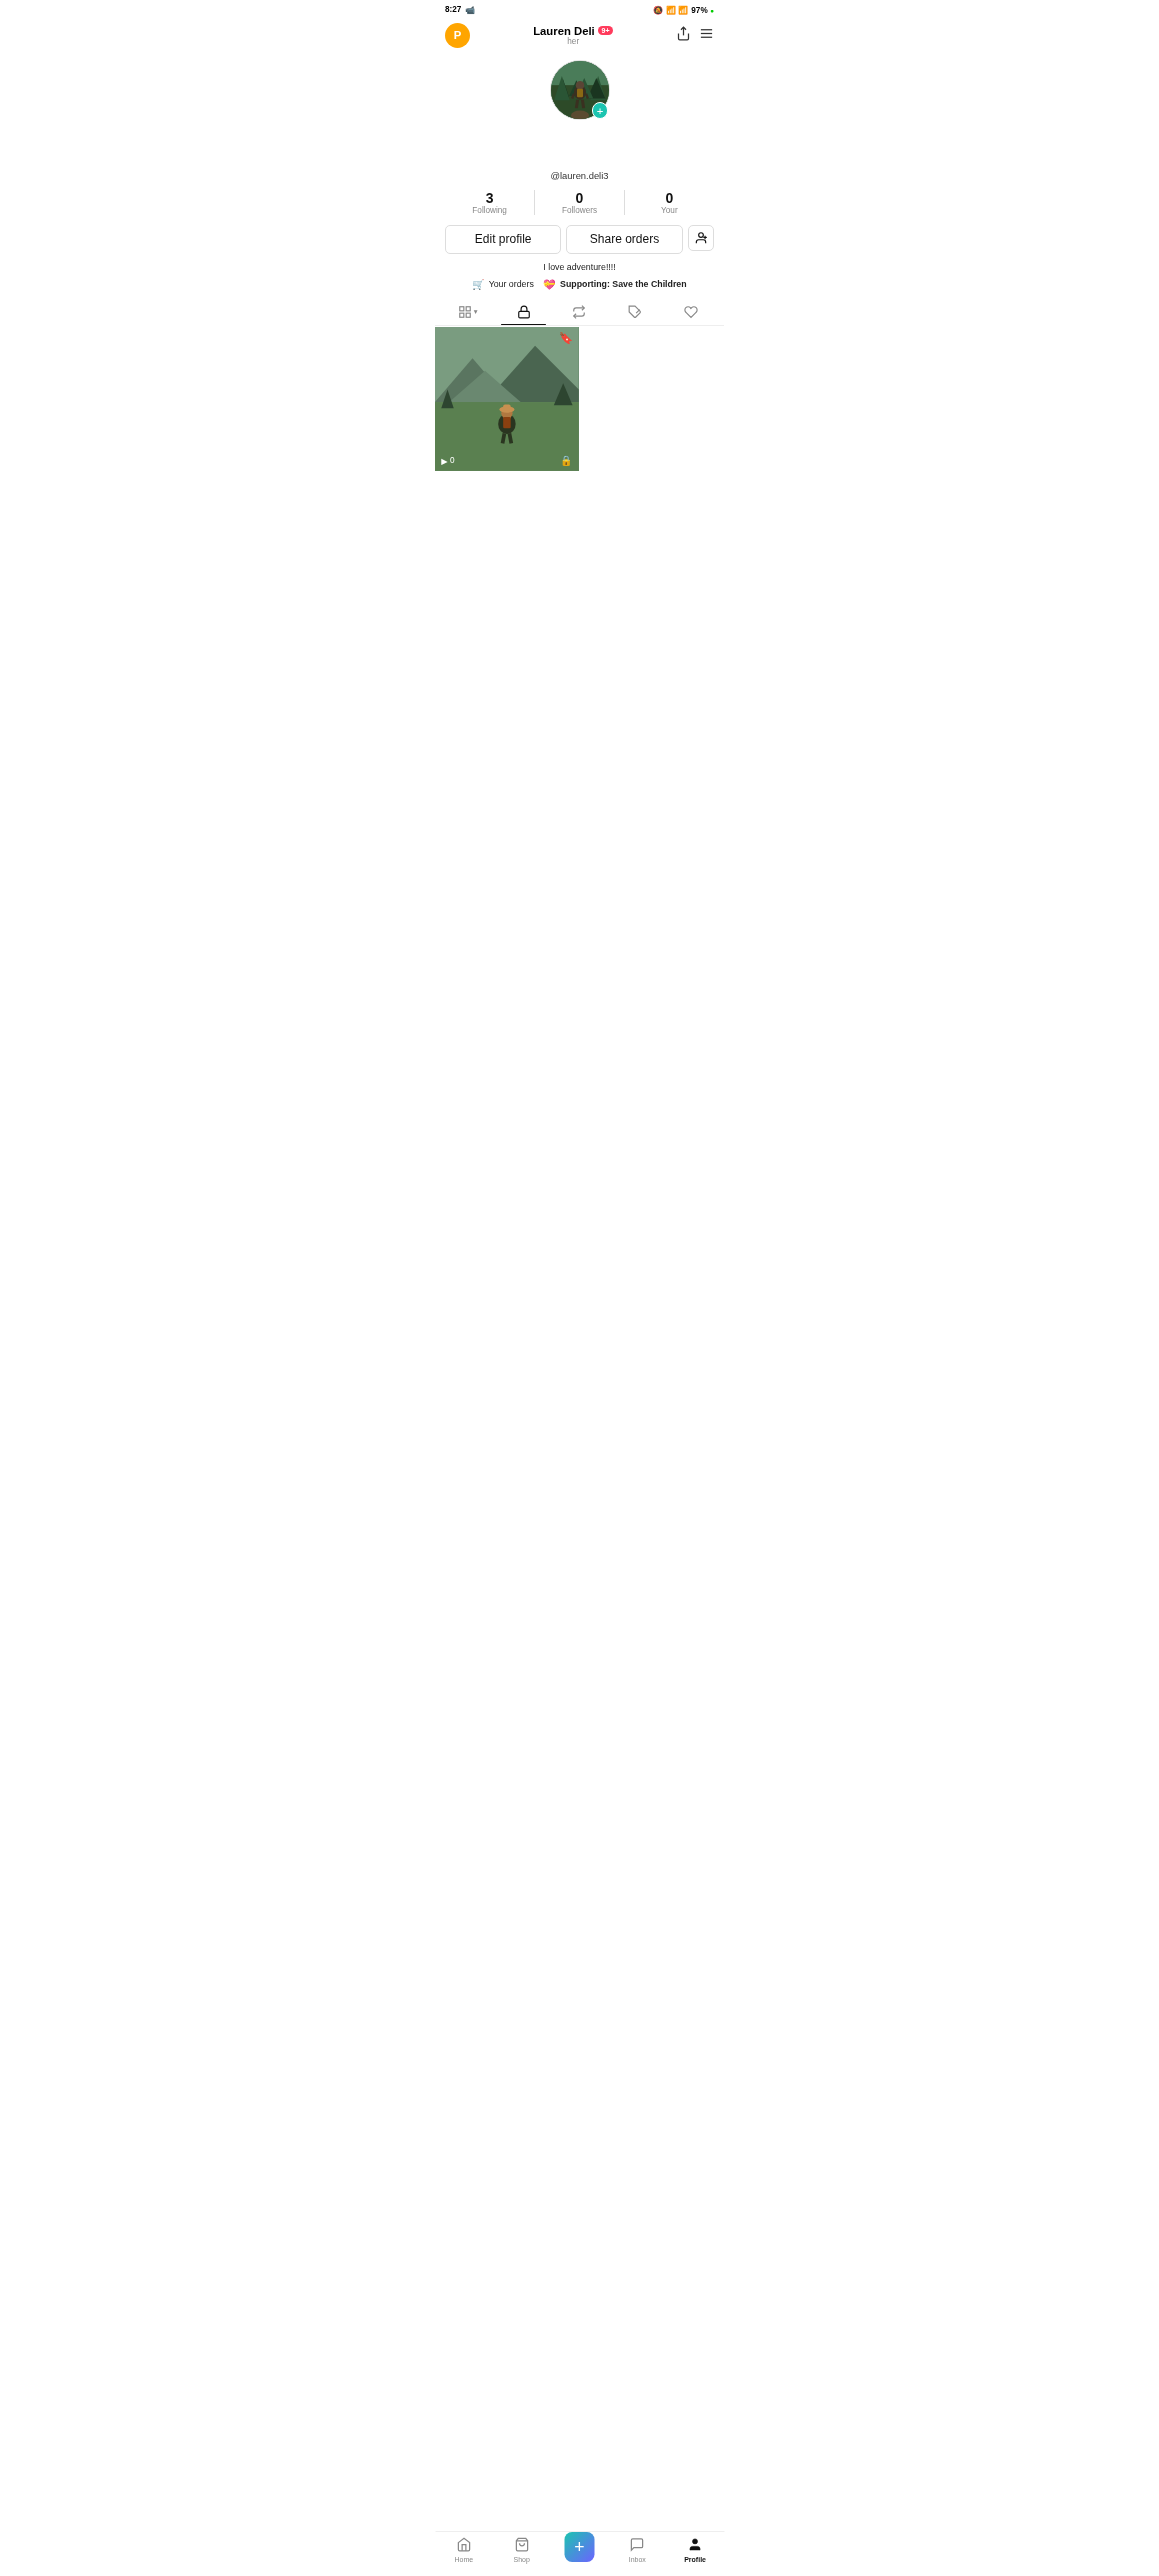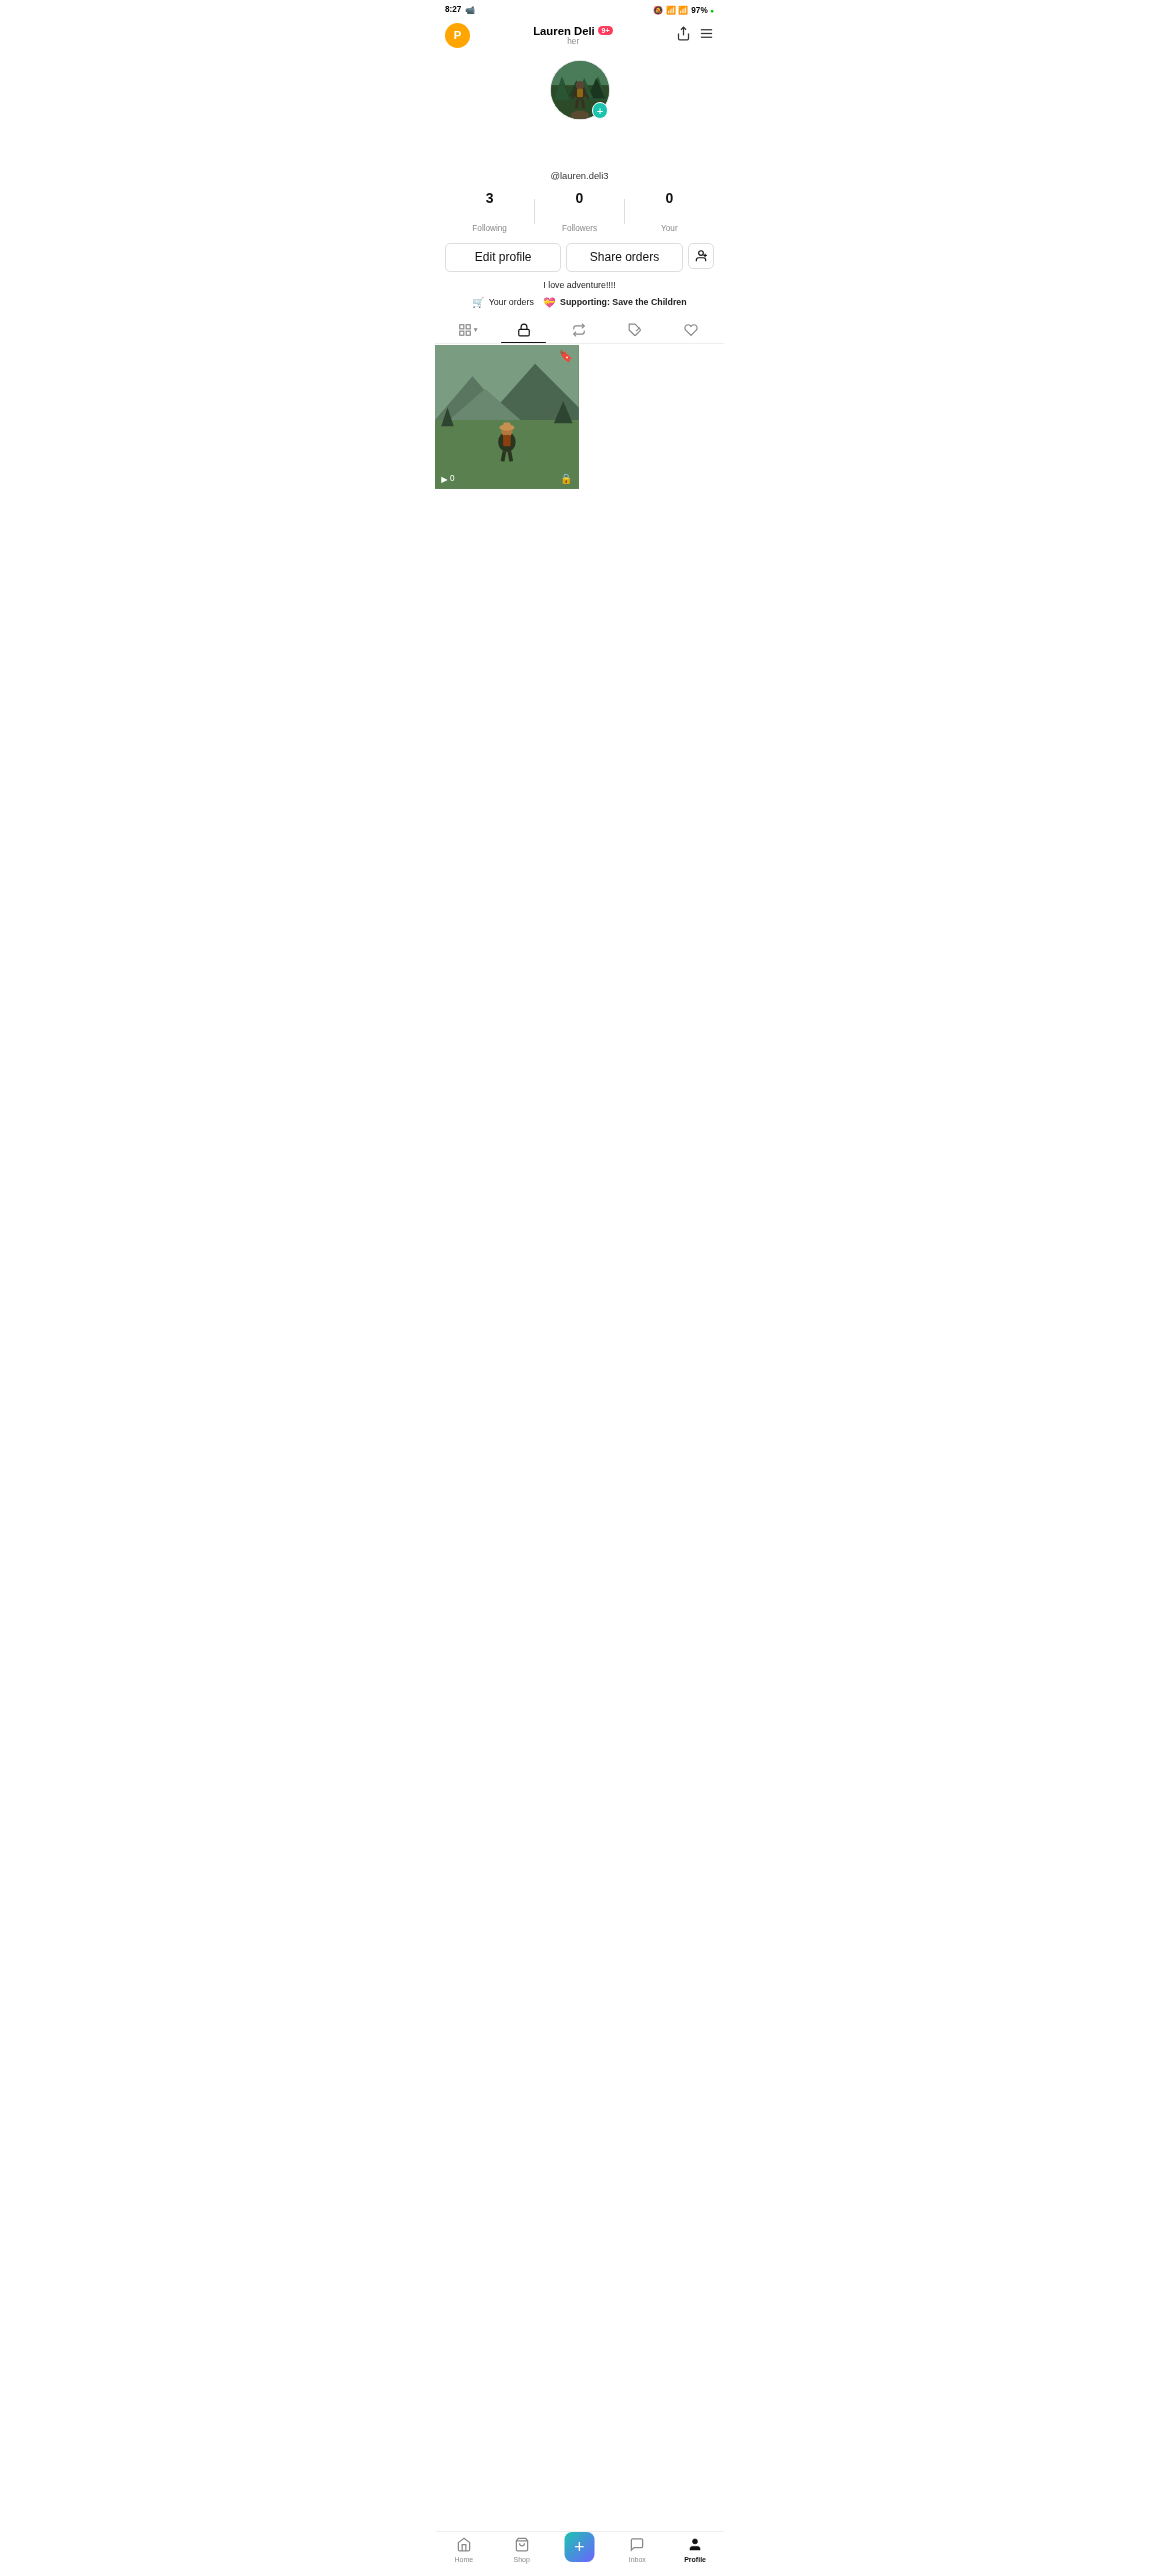--- a/index.html
+++ b/index.html
@@ -97,21 +97,21 @@
     }
     .stat-item {
       display: flex; flex-direction: column; align-items: center;
       flex: 1;
     }
     .stat-divider {
       width: 0.6px; height: 25px; background: #ddd;
       align-self: center;
     }
     .stat-number { font-size: 14px; font-weight: 700; color: #111; }
-    .stat-label { font-size: 8.2px; color: #888; margin-top: 18px; }
+    .stat-label { font-size: 8.2px; color: #888; }
 
     
     .action-btns {
       display: flex; gap: 5px; width: 100%;
       margin-bottom: 8.8px;
     }
     .btn-edit, .btn-share {
       flex: 1;
       padding: 6.3px 0;
       border: 0.9px solid #ddd;

